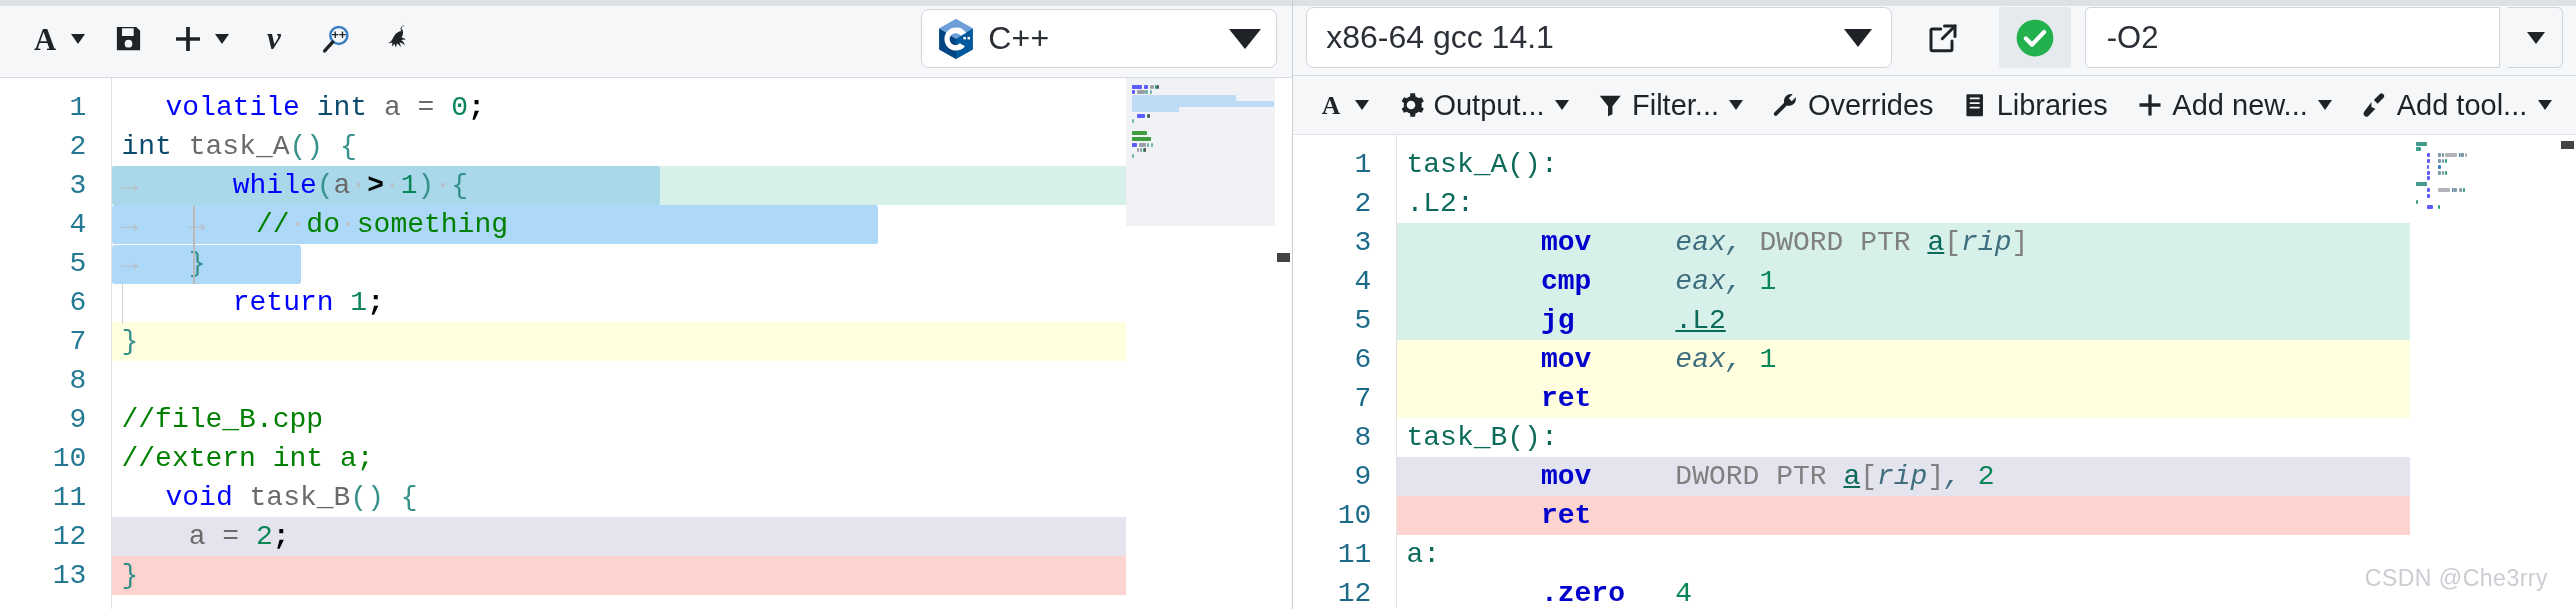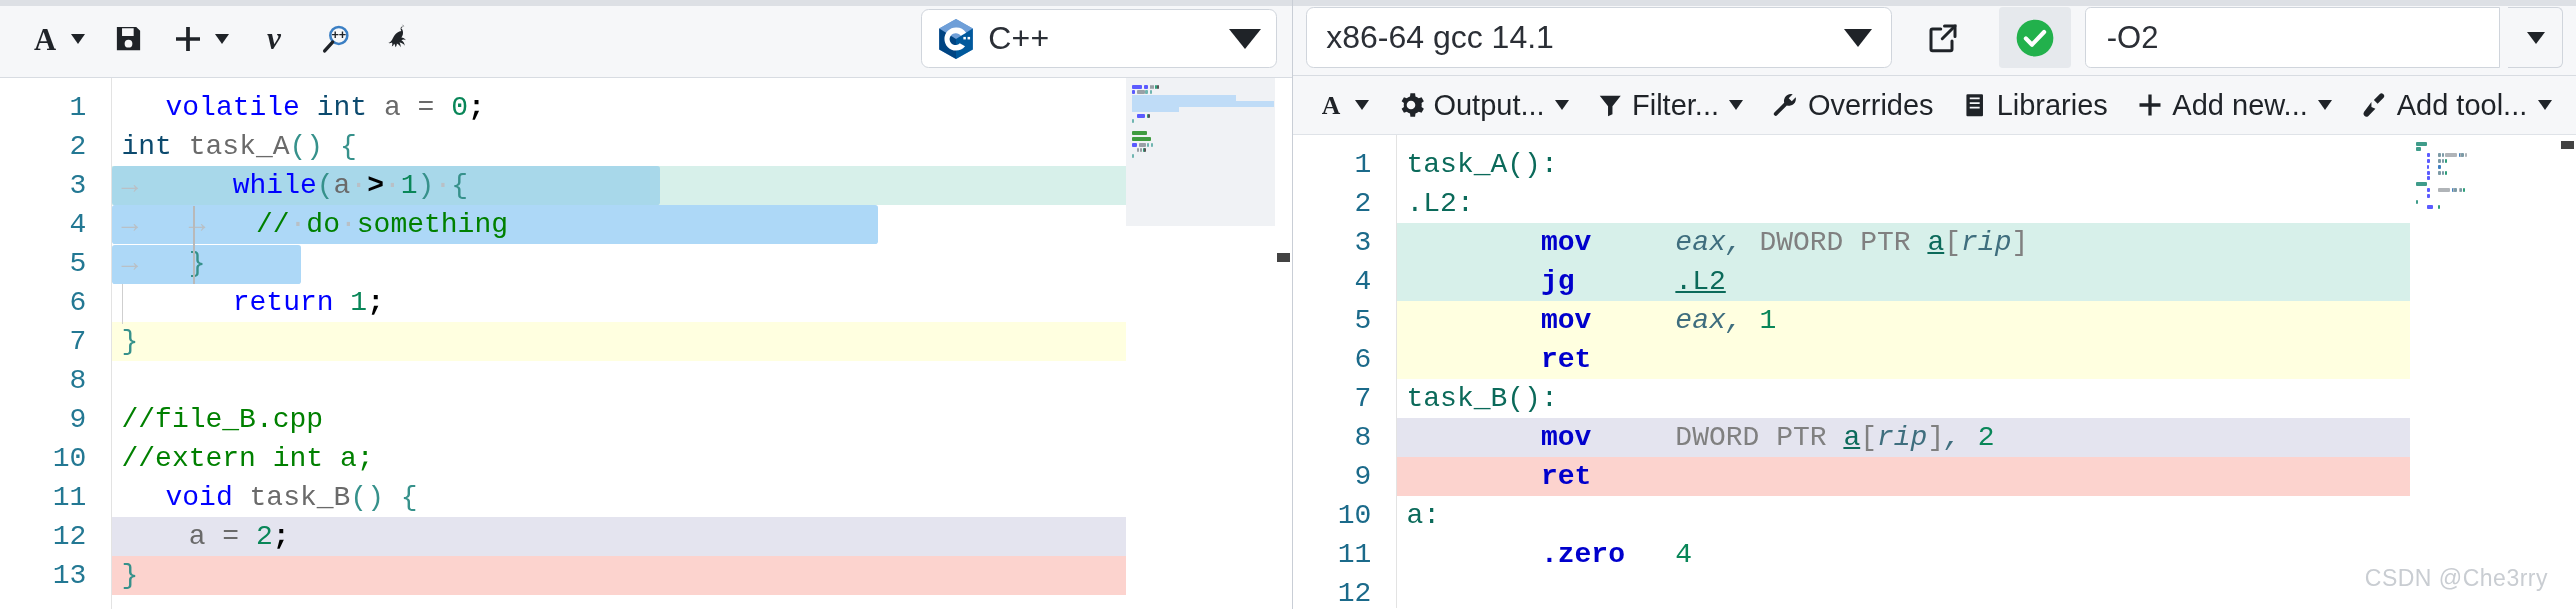--- a/index.html
+++ b/index.html
@@ -463,20 +463,21 @@
           <div class="ln">8</div>
           <div class="ln">9</div>
           <div class="ln">10</div>
           <div class="ln">11</div>
           <div class="ln">12</div>
         </div>
       <div class="code-scroll" id="asm-lines">
           <div class="code-line"><span class="txt"><span class="lbl">task_A():</span></span></div>
           <div class="code-line"><span class="txt"><span class="lbl">.L2:</span></span></div>
           <div class="code-line"><div class="hl row-teal" style="width: 1040px;"></div><span class="txt"><span class="">        </span><span class="mnem">mov</span><span class="">     </span><span class="reg">eax</span><span class="reg">, </span><span class="ptr">DWORD PTR </span><span class="lnk">a</span><span class="ptr">[</span><span class="reg">rip</span><span class="ptr">]</span></span></div>
+          <div class="code-line"><div class="hl row-teal" style="width: 1040px;"></div><span class="txt"><span class="">        </span><span class="mnem">cmp</span><span class="">     </span><span class="reg">eax</span><span class="reg">, </span><span class="num">1</span></span></div>
           <div class="code-line"><div class="hl row-teal" style="width: 1040px;"></div><span class="txt"><span class="">        </span><span class="mnem">jg</span><span class="">      </span><span class="lnk">.L2</span></span></div>
           <div class="code-line"><div class="hl row-yellow" style="width: 1040px;"></div><span class="txt"><span class="">        </span><span class="mnem">mov</span><span class="">     </span><span class="reg">eax</span><span class="reg">, </span><span class="num">1</span></span></div>
           <div class="code-line"><div class="hl row-yellow" style="width: 1040px;"></div><span class="txt"><span class="">        </span><span class="mnem">ret</span></span></div>
           <div class="code-line"><span class="txt"><span class="lbl">task_B():</span></span></div>
           <div class="code-line"><div class="hl row-lav" style="width: 1040px;"></div><span class="txt"><span class="">        </span><span class="mnem">mov</span><span class="">     </span><span class="ptr">DWORD PTR </span><span class="lnk">a</span><span class="ptr">[</span><span class="reg">rip</span><span class="ptr">]</span><span class="reg">, </span><span class="num">2</span></span></div>
           <div class="code-line"><div class="hl row-pink" style="width: 1040px;"></div><span class="txt"><span class="">        </span><span class="mnem">ret</span></span></div>
           <div class="code-line"><span class="txt"><span class="lbl">a:</span></span></div>
           <div class="code-line"><span class="txt"><span class="">        </span><span class="mnem">.zero</span><span class="">   </span><span class="num">4</span></span></div>
         </div>
       <div class="minimap" id="asm-minimap">

